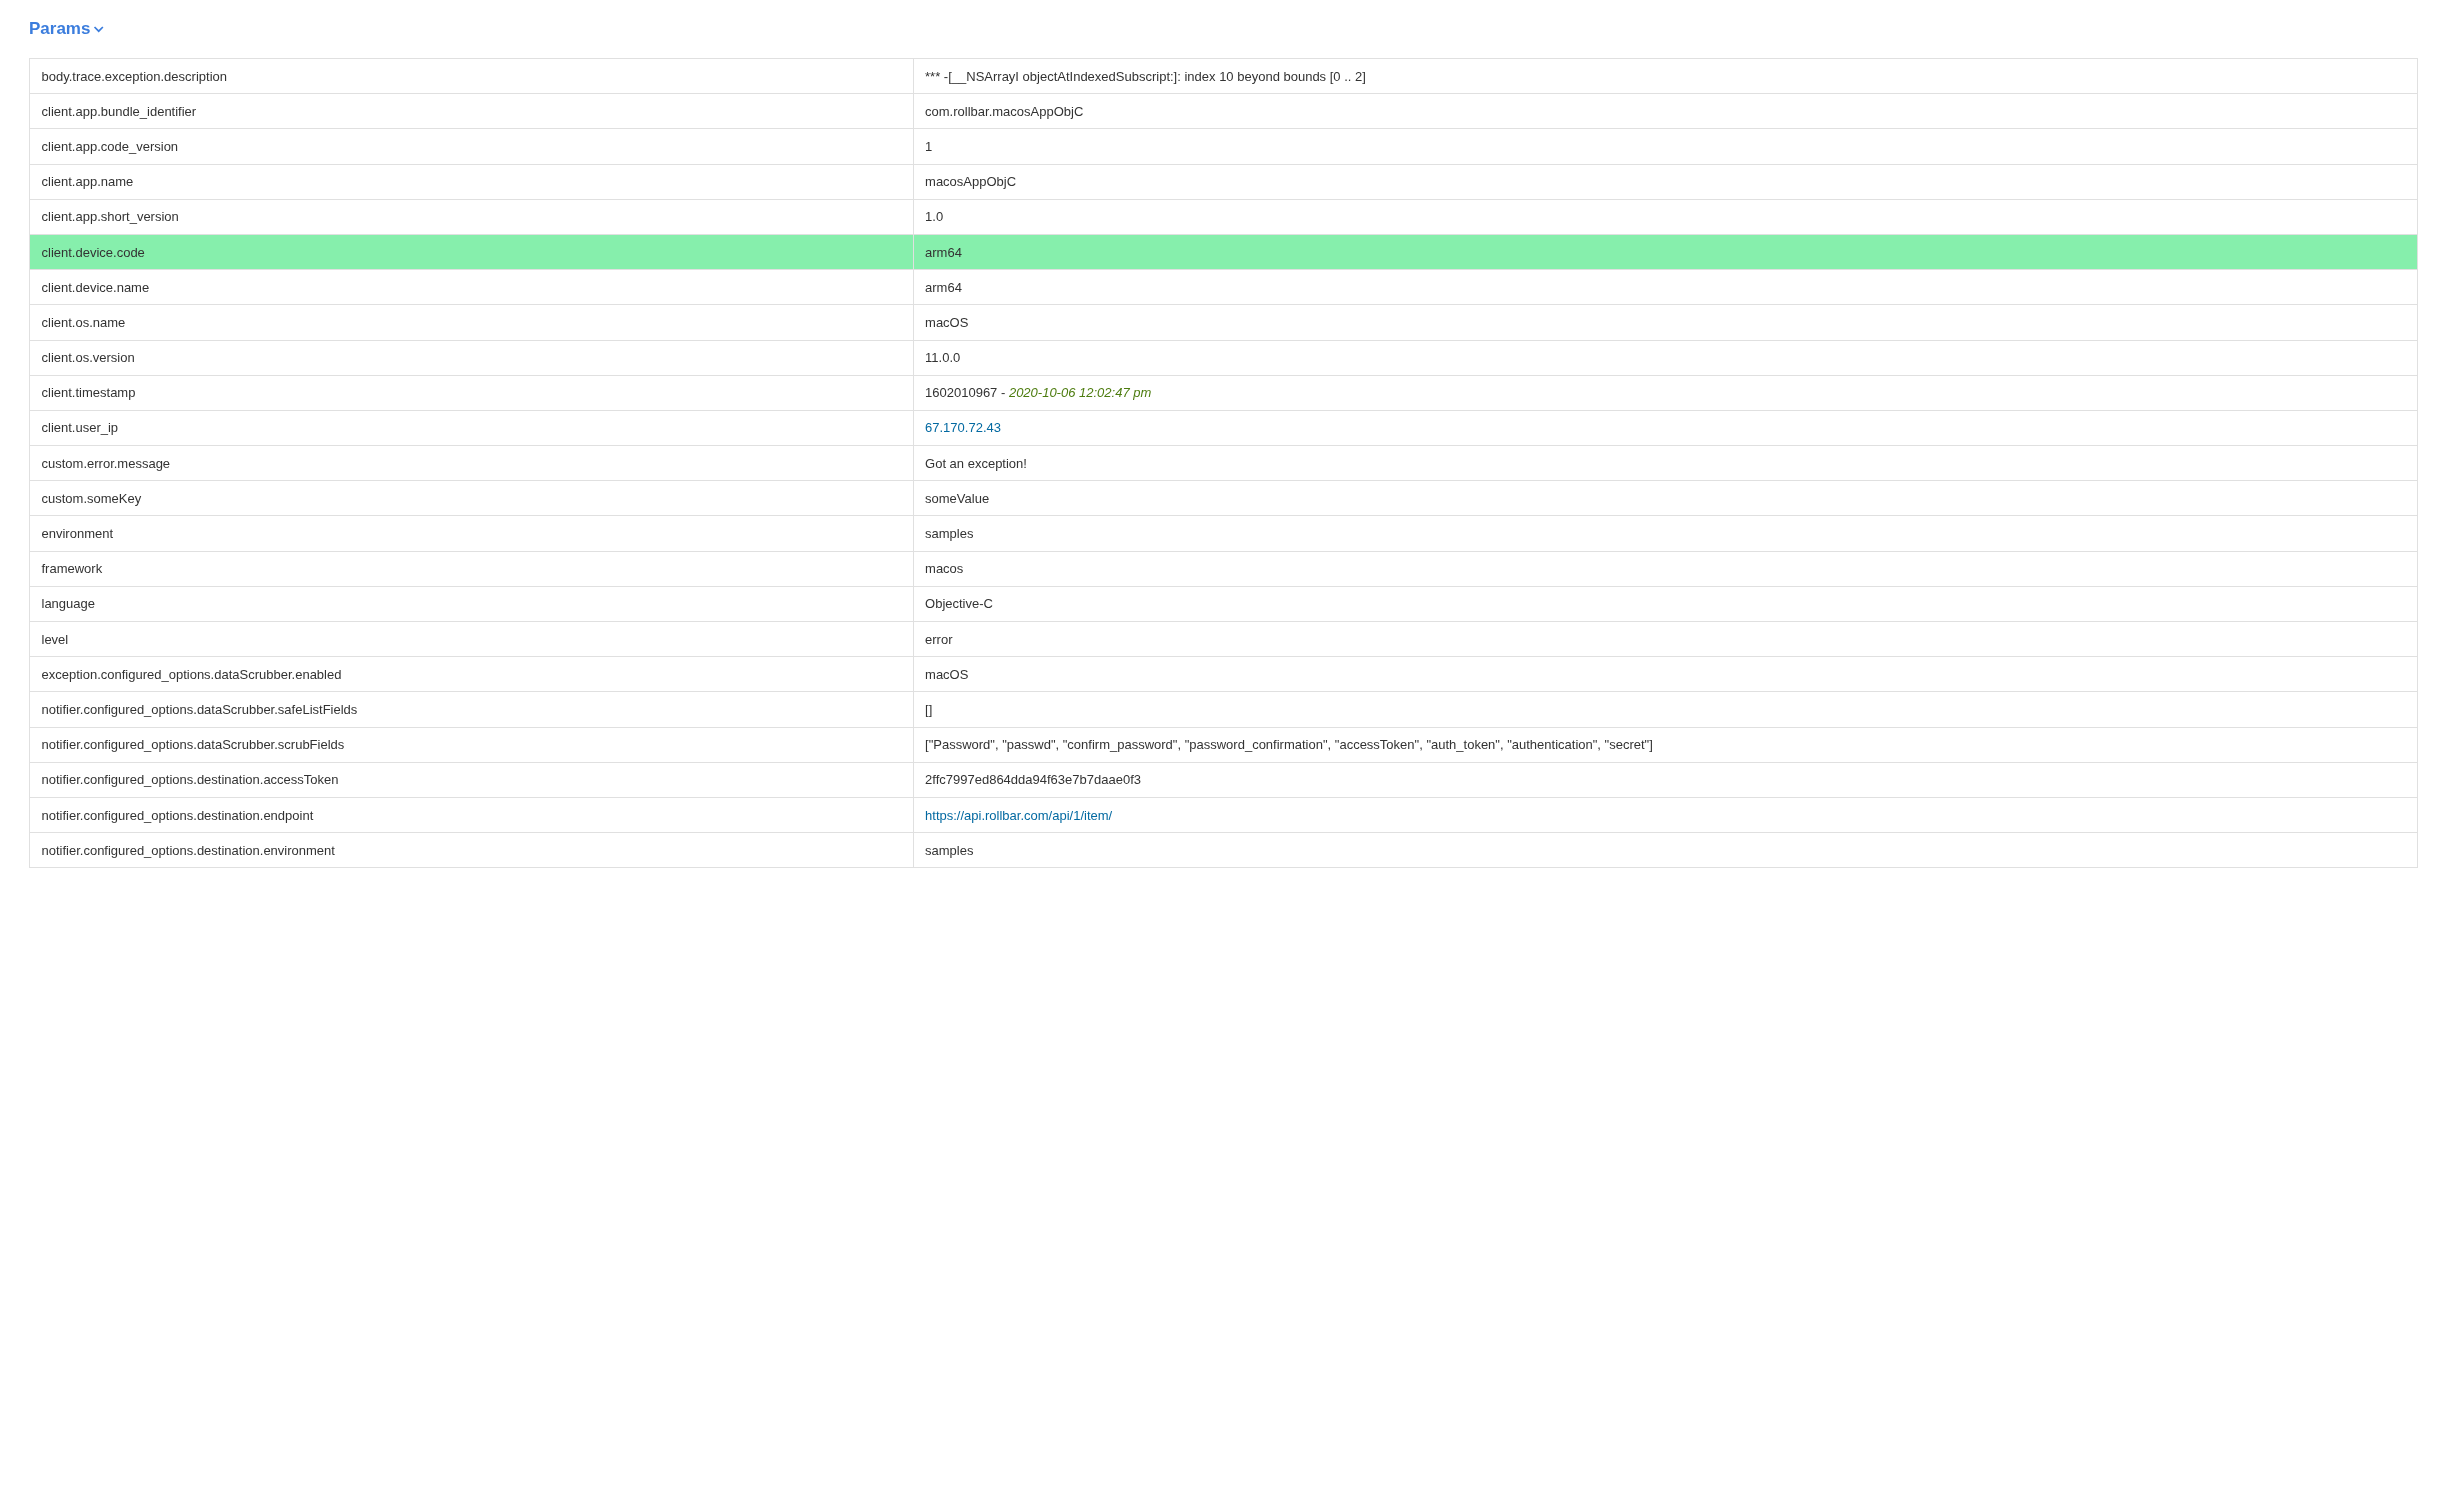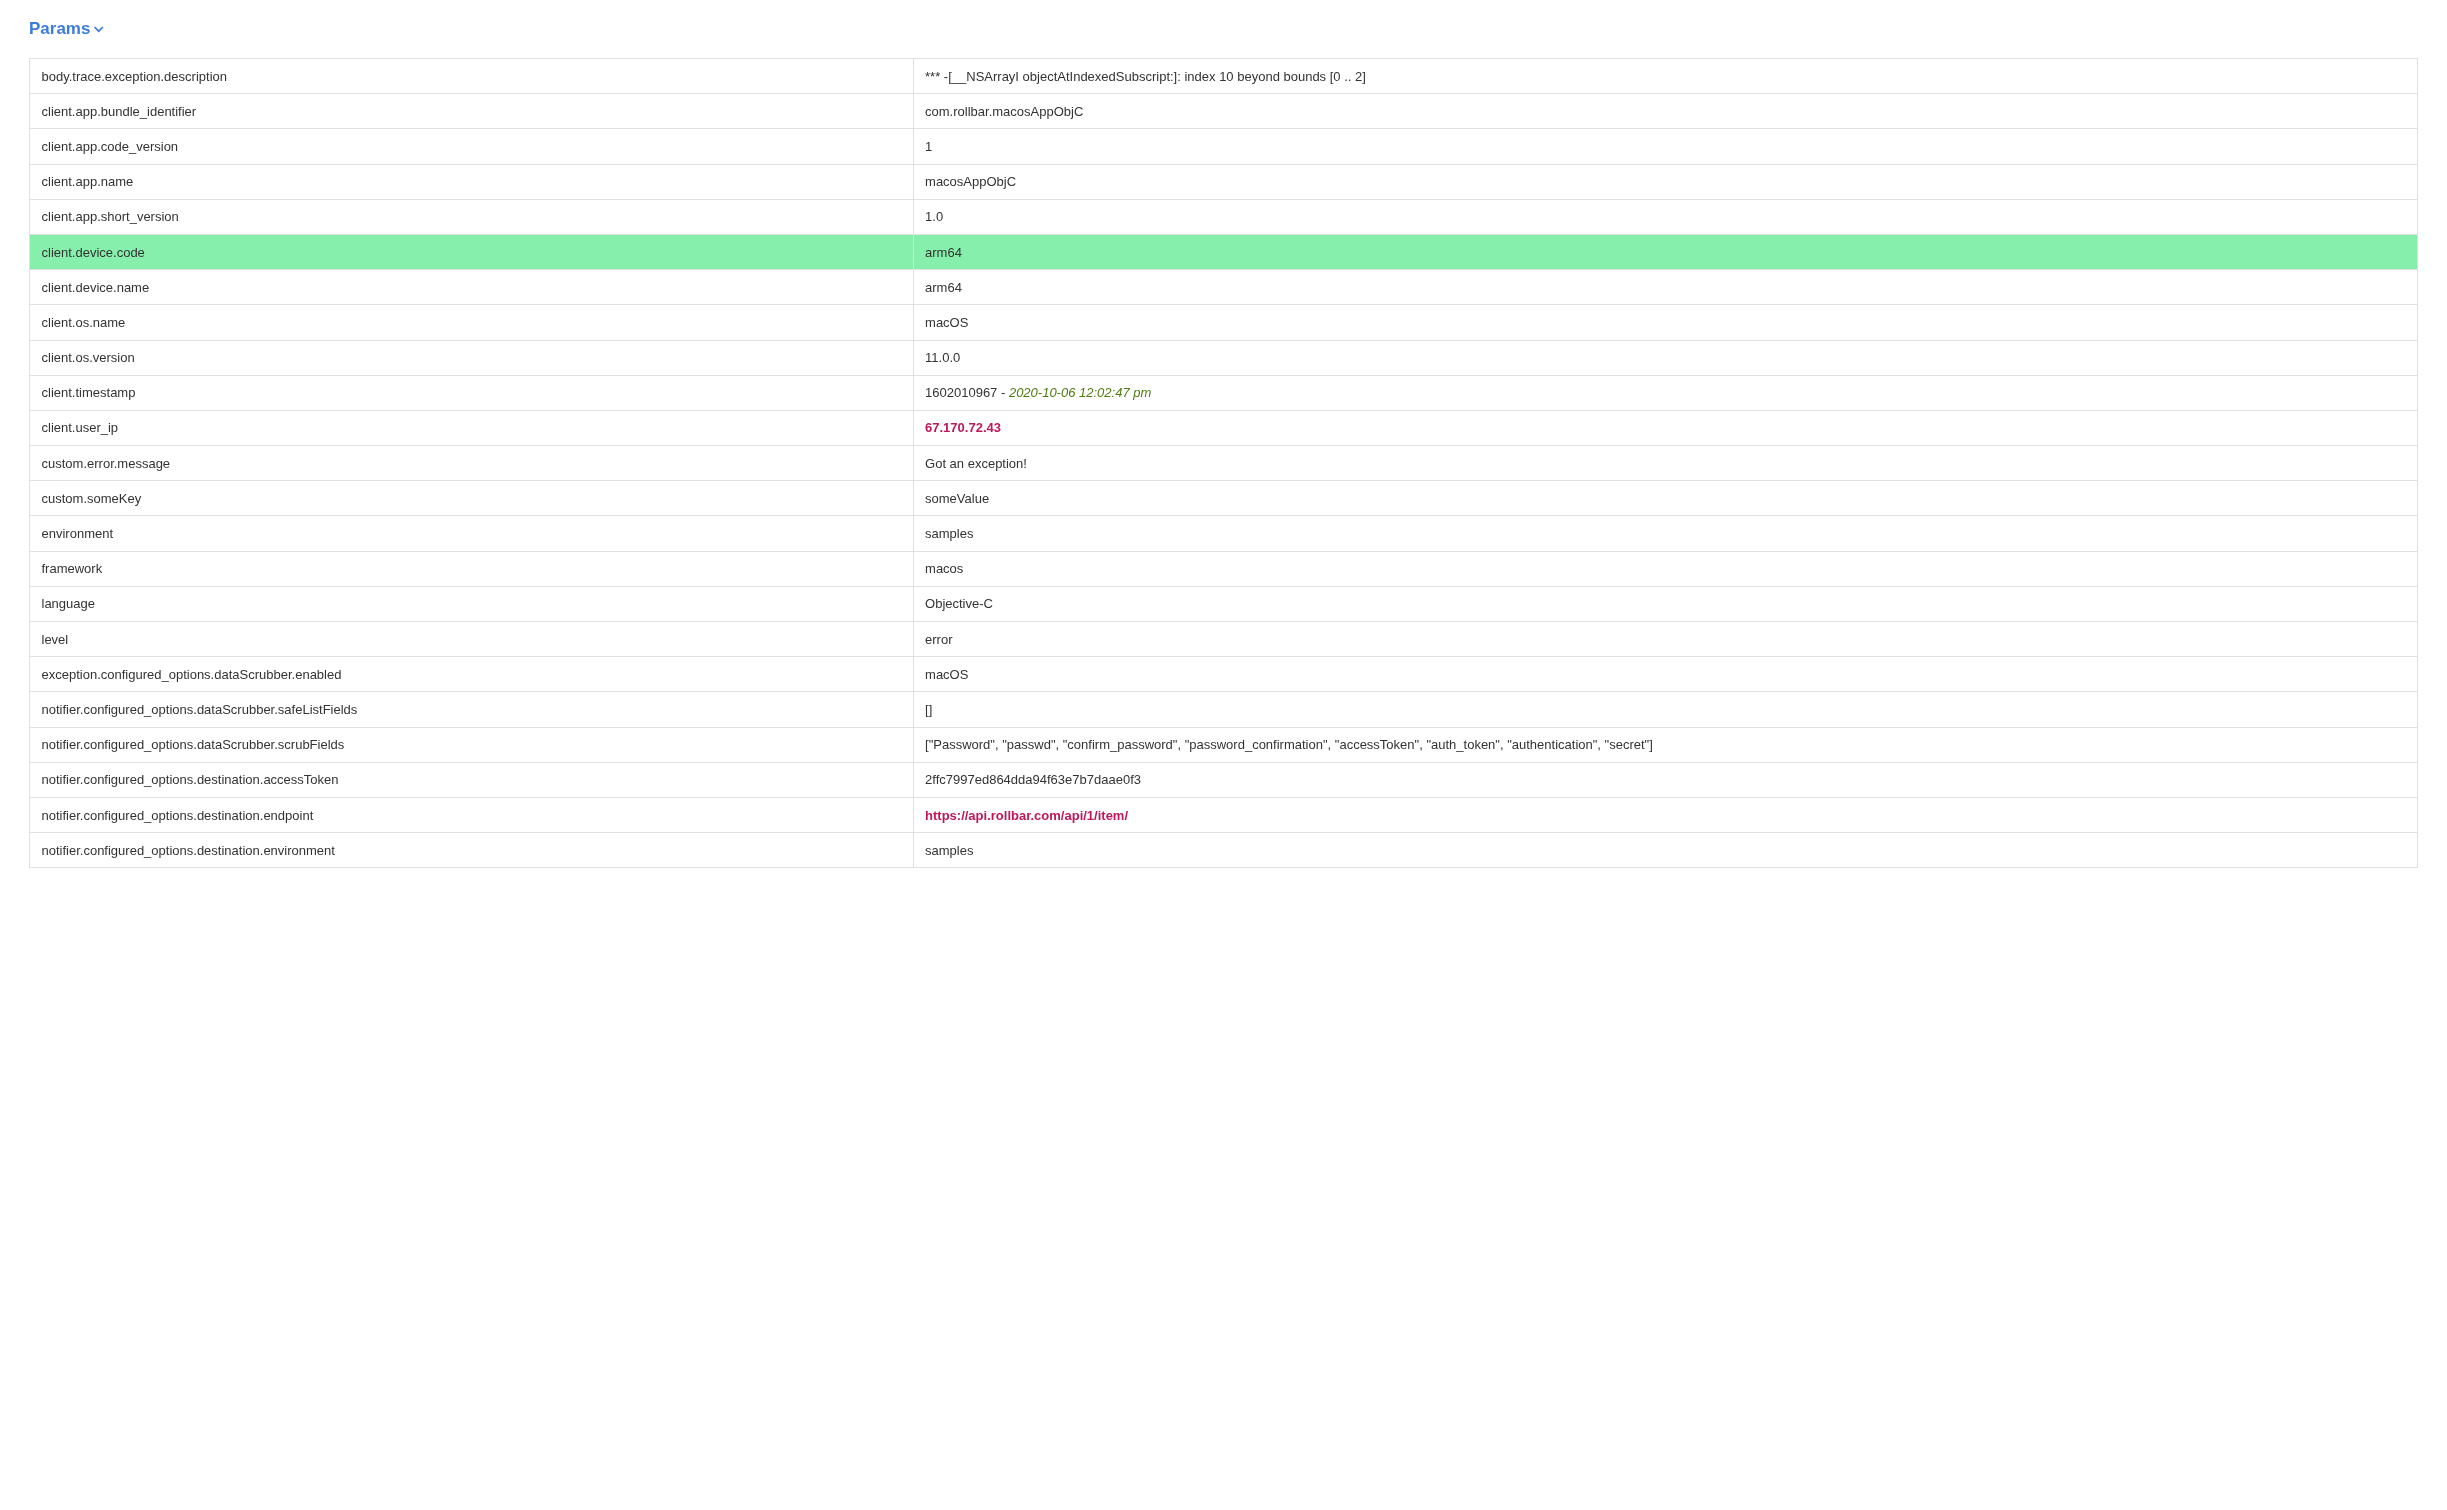--- a/index.html
+++ b/index.html
@@ -63,23 +63,22 @@
       word-break: break-word;
     }
     .params-table tr.highlighted {
       background: #86efac;
     }
     .timestamp-secondary {
       color: #4d7c0f;
       font-style: italic;
     }
     .link-text {
-      color: #be185d;
+      color: #0369a1;
       text-decoration: none;
-      font-weight: bold;
     }
   </style>
 </head>
 <body>
 
 <div class="section-header">
   <span class="section-title">Params</span>
   <span class="chevron-icon">
     <svg viewBox="0 0 16 16">
         <polyline points="3 6 8 11 13 6"></polyline>

